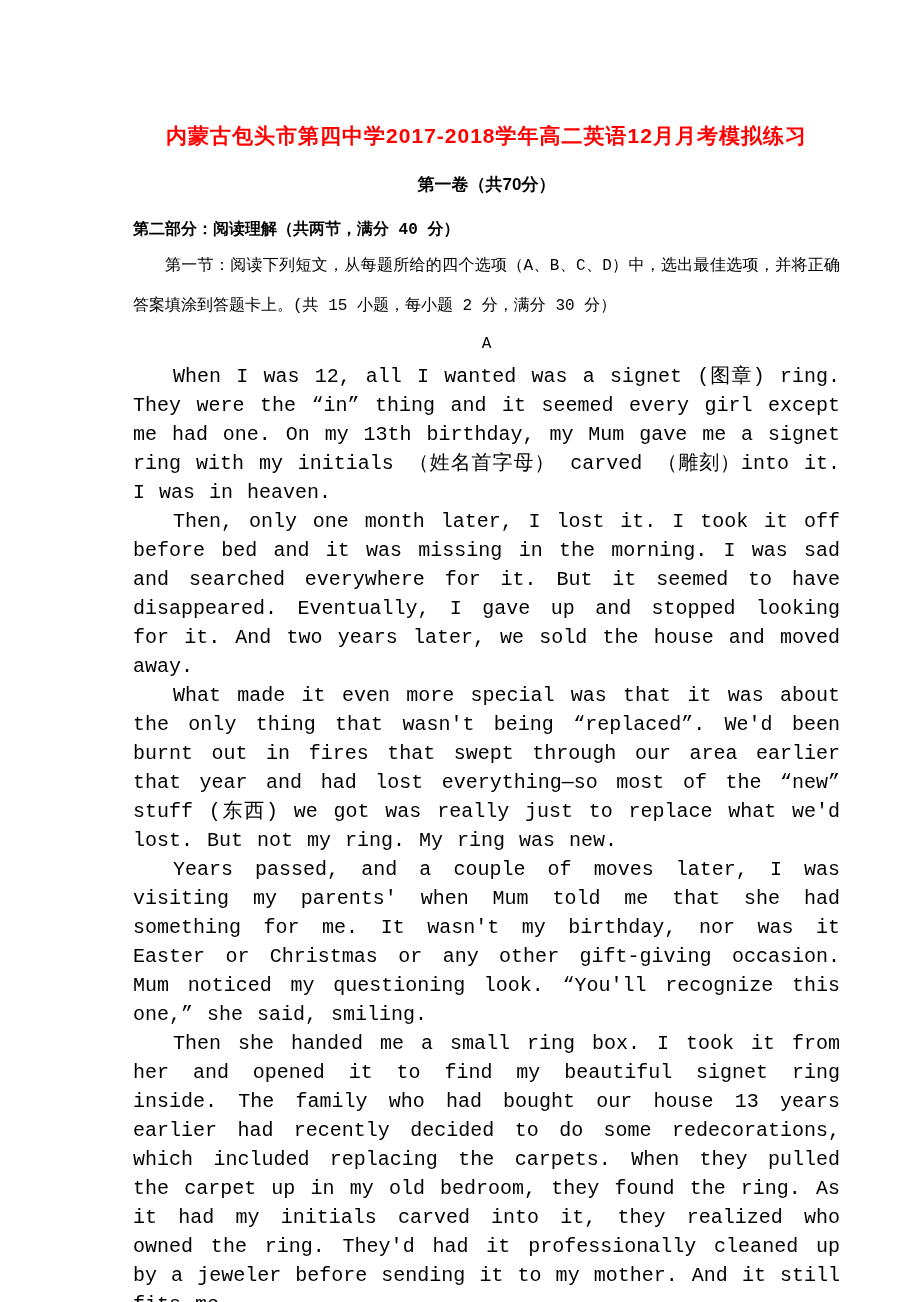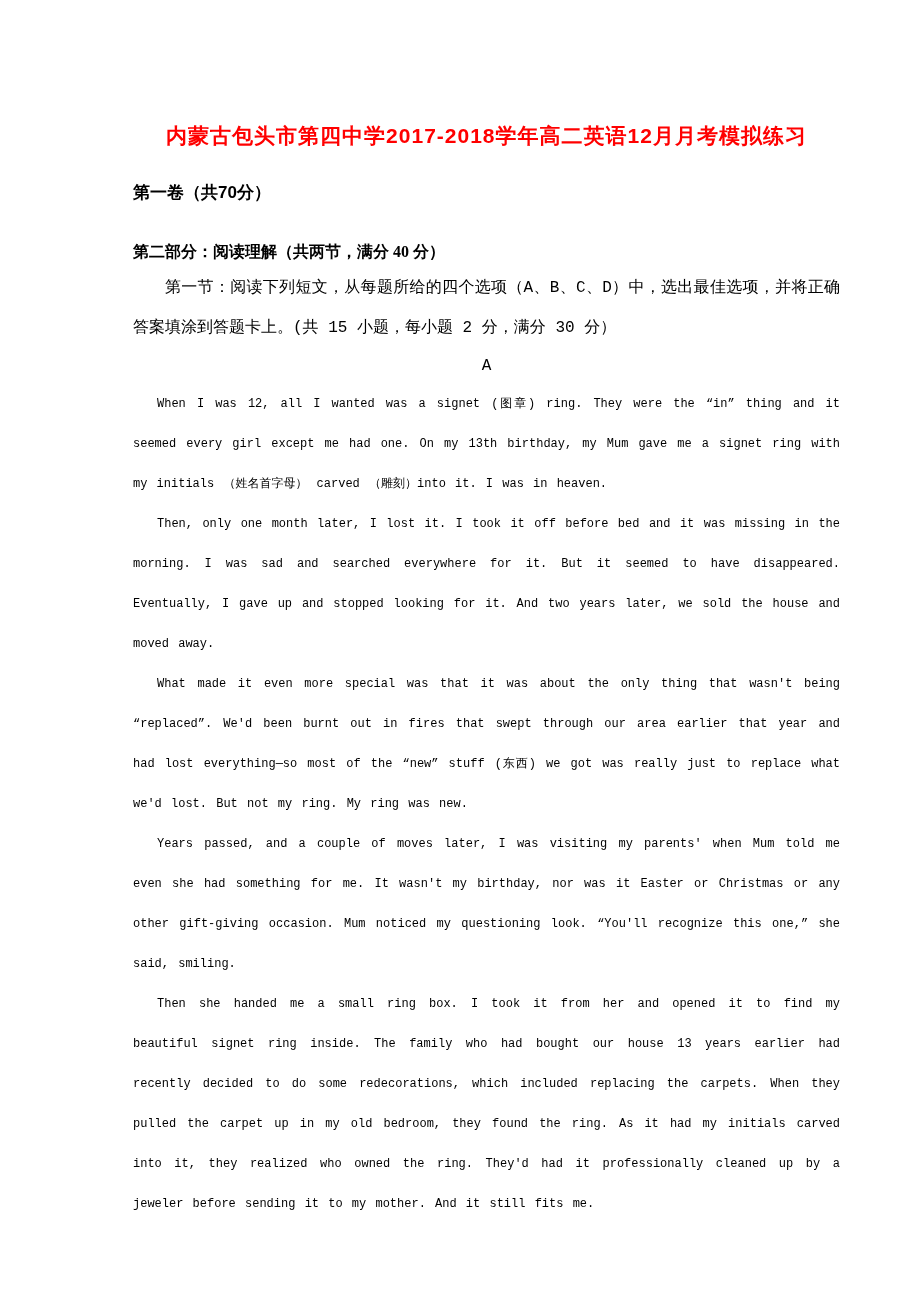--- a/index.html
+++ b/index.html
@@ -23,46 +23,47 @@
     font-size: 21px;
     line-height: 52px;
     text-align: center;
     letter-spacing: 1px;
   }
   .volume-header {
     font-family: "Liberation Sans", "DejaVu Sans", sans-serif;
     font-weight: 700;
     font-size: 17px;
     line-height: 30px;
-    margin-top: 16px;
+    text-align: center;
+    margin-top: 8px;
   }
   .section-header {
-    font-family: Liberation Serif, serif;
+    font-family: Liberation Mono, monospace;
     font-weight: 700;
     font-size: 16px;
     line-height: 28px;
-    margin-top: 30px;
+    margin-top: 16px;
   }
   .instructions {
     font-family: Liberation Mono, monospace;
     font-size: 16px;
     line-height: 40px;
     text-indent: 2em;
     text-align: justify;
     margin-top: 2px;
   }
   .passage-label {
     font-size: 16px;
     line-height: 32px;
     text-align: center;
     margin: 2px 0;
   }
   .para {
-    font-size: 12px;
-    line-height: 40px;
+    font-size: 20px;
+    line-height: 29px;
     text-indent: 2em;
     text-align: justify;
     word-spacing: 2px;
   }
 </style>
 </head>
 <body>
 
 <div class="page">
 
@@ -74,16 +75,16 @@
 
   <div class="section-header">第二部分：阅读理解（共两节，满分 40 分）</div>
 
   <p class="instructions">第一节：阅读下列短文，从每题所给的四个选项（A、B、C、D）中，选出最佳选项，并将正确答案填涂到答题卡上。(共 15 小题，每小题 2 分，满分 30 分）</p>
 
   <div class="passage-label">A</div>
 
   <p class="para">When I was 12, all I wanted was a signet (图章) ring. They were the “in” thing and it seemed every girl except me had one. On my 13th birthday, my Mum gave me a signet ring with my initials （姓名首字母） carved （雕刻）into it. I was in heaven.</p>
   <p class="para">Then, only one month later, I lost it. I took it off before bed and it was missing in the morning. I was sad and searched everywhere for it. But it seemed to have disappeared. Eventually, I gave up and stopped looking for it. And two years later, we sold the house and moved away.</p>
   <p class="para">What made it even more special was that it was about the only thing that wasn't being “replaced”. We'd been burnt out in fires that swept through our area earlier that year and had lost everything—so most of the “new” stuff (东西) we got was really just to replace what we'd lost. But not my ring. My ring was new.</p>
-  <p class="para">Years passed, and a couple of moves later, I was visiting my parents' when Mum told me even she had something for me. It wasn't my birthday, nor was it Easter or Christmas or any other gift-giving occasion. Mum noticed my questioning look. “You'll recognize this one,” she said, smiling.</p>
+  <p class="para">Years passed, and a couple of moves later, I was visiting my parents' when Mum told me that she had something for me. It wasn't my birthday, nor was it Easter or Christmas or any other gift-giving occasion. Mum noticed my questioning look. “You'll recognize this one,” she said, smiling.</p>
   <p class="para">Then she handed me a small ring box. I took it from her and opened it to find my beautiful signet ring inside. The family who had bought our house 13 years earlier had recently decided to do some redecorations, which included replacing the carpets. When they pulled the carpet up in my old bedroom, they found the ring. As it had my initials carved into it, they realized who owned the ring. They'd had it professionally cleaned up by a jeweler before sending it to my mother. And it still fits me.</p>
 
 </div>
 
 </body></html>

